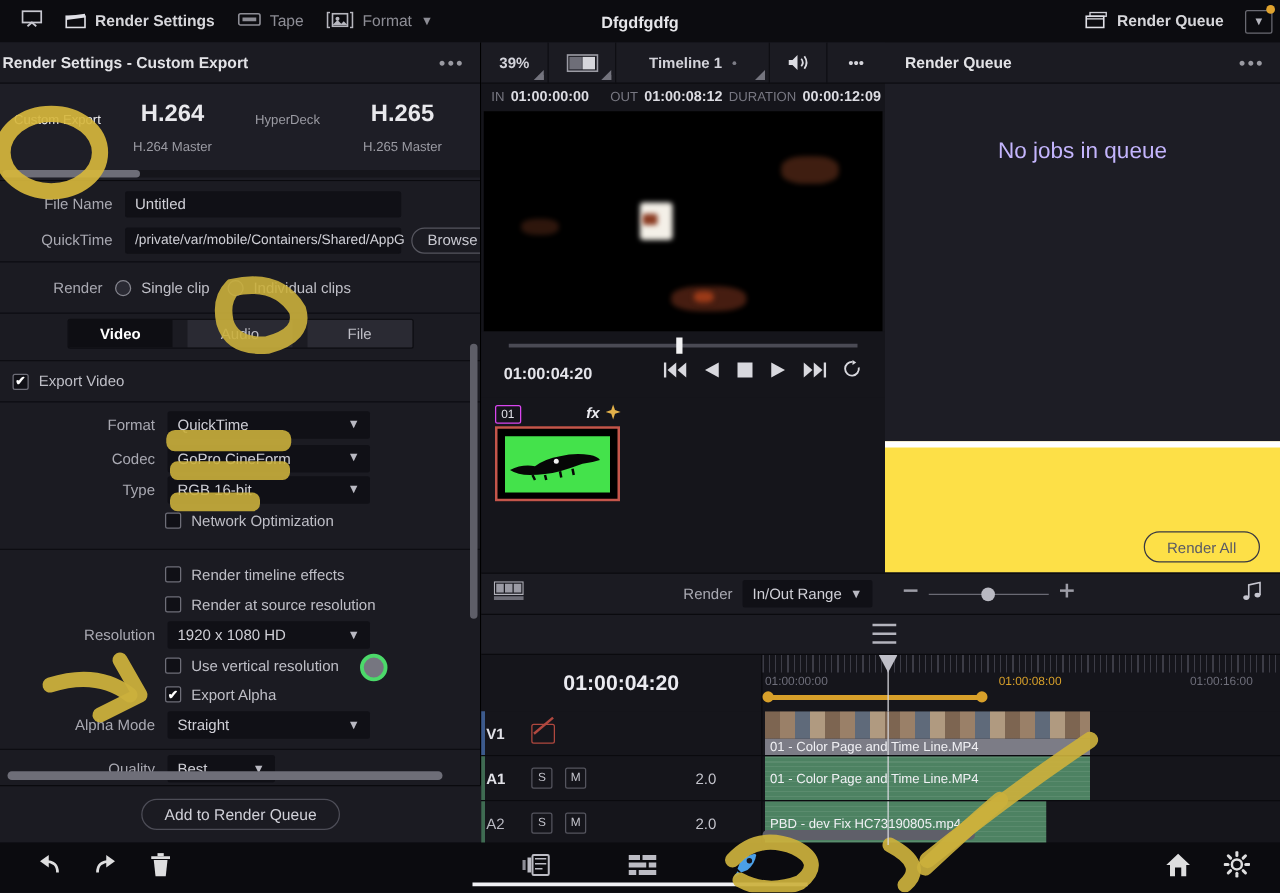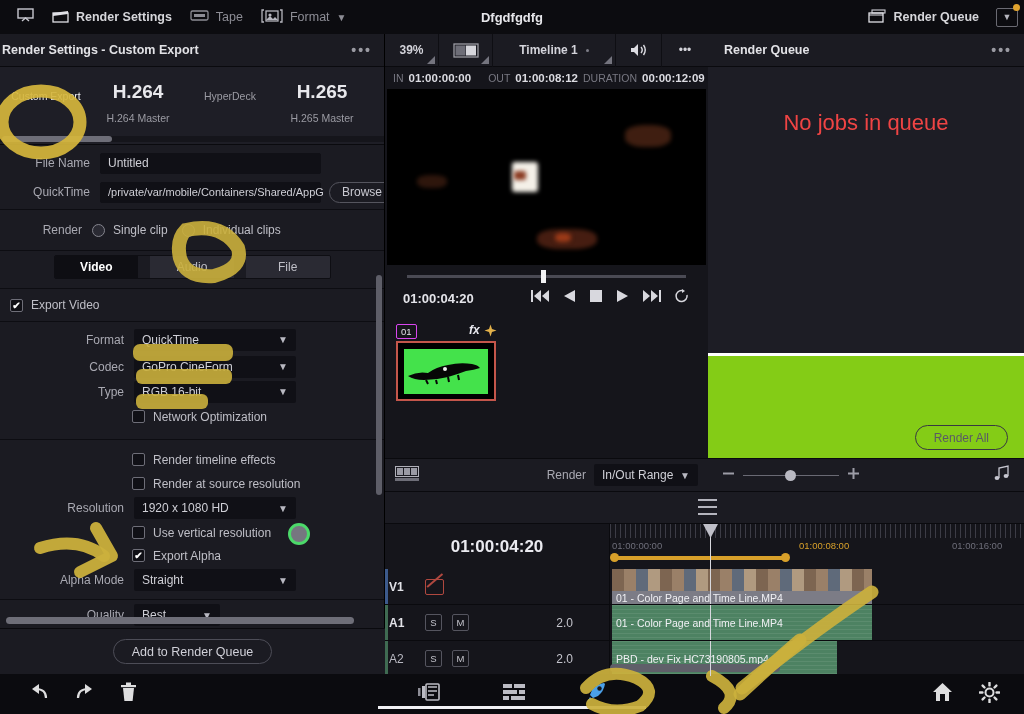--- a/index.html
+++ b/index.html
@@ -236,23 +236,23 @@
   }
   .queue-head {
     height: 33px; display: flex; align-items: center; justify-content: space-between;
     padding: 0 12px 0 16px; font-size: 12.5px; font-weight: bold; color: #e2e2e6;
     border-bottom: 1px solid #0a0a0e;
   }
   .queue-body {
     height: 286px; background: #1d1d25;
     display: flex; align-items: flex-start; justify-content: center; padding-top: 43px;
   }
-  .no-jobs { font-size: 22px; color: #ef4444; }
+  .no-jobs { font-size: 18px; color: #c4b5fd; }
   .queue-foot {
-    height: 116px; background: #84cc16; border-top: 3px solid #ffffff;
+    height: 116px; background: #fde047; border-top: 5px solid #ffffff;
     position: relative;
   }
   .render-all {
     position: absolute; right: 16px; bottom: 19px;
     border: 1px solid #383842; border-radius: 13px; height: 25px;
     display: flex; align-items: center; padding: 0 18px;
     font-size: 12px; color: #5a5a64;
   }
   .zoom-bar {
     position: absolute; left: 708px; top: 458px; width: 316px; height: 34px;

